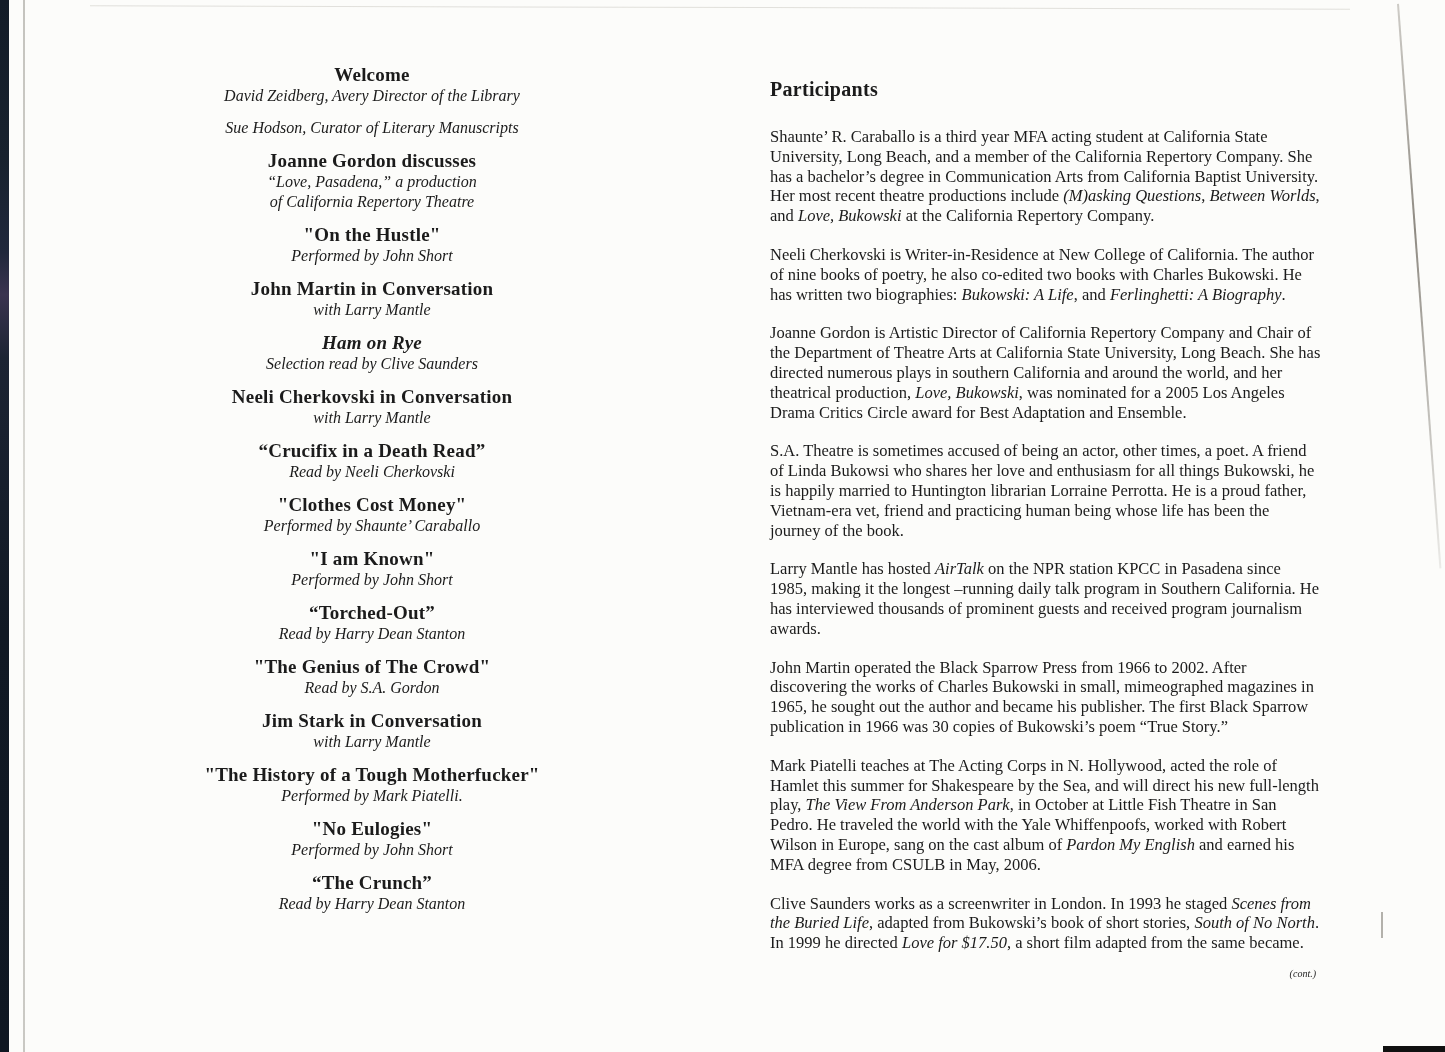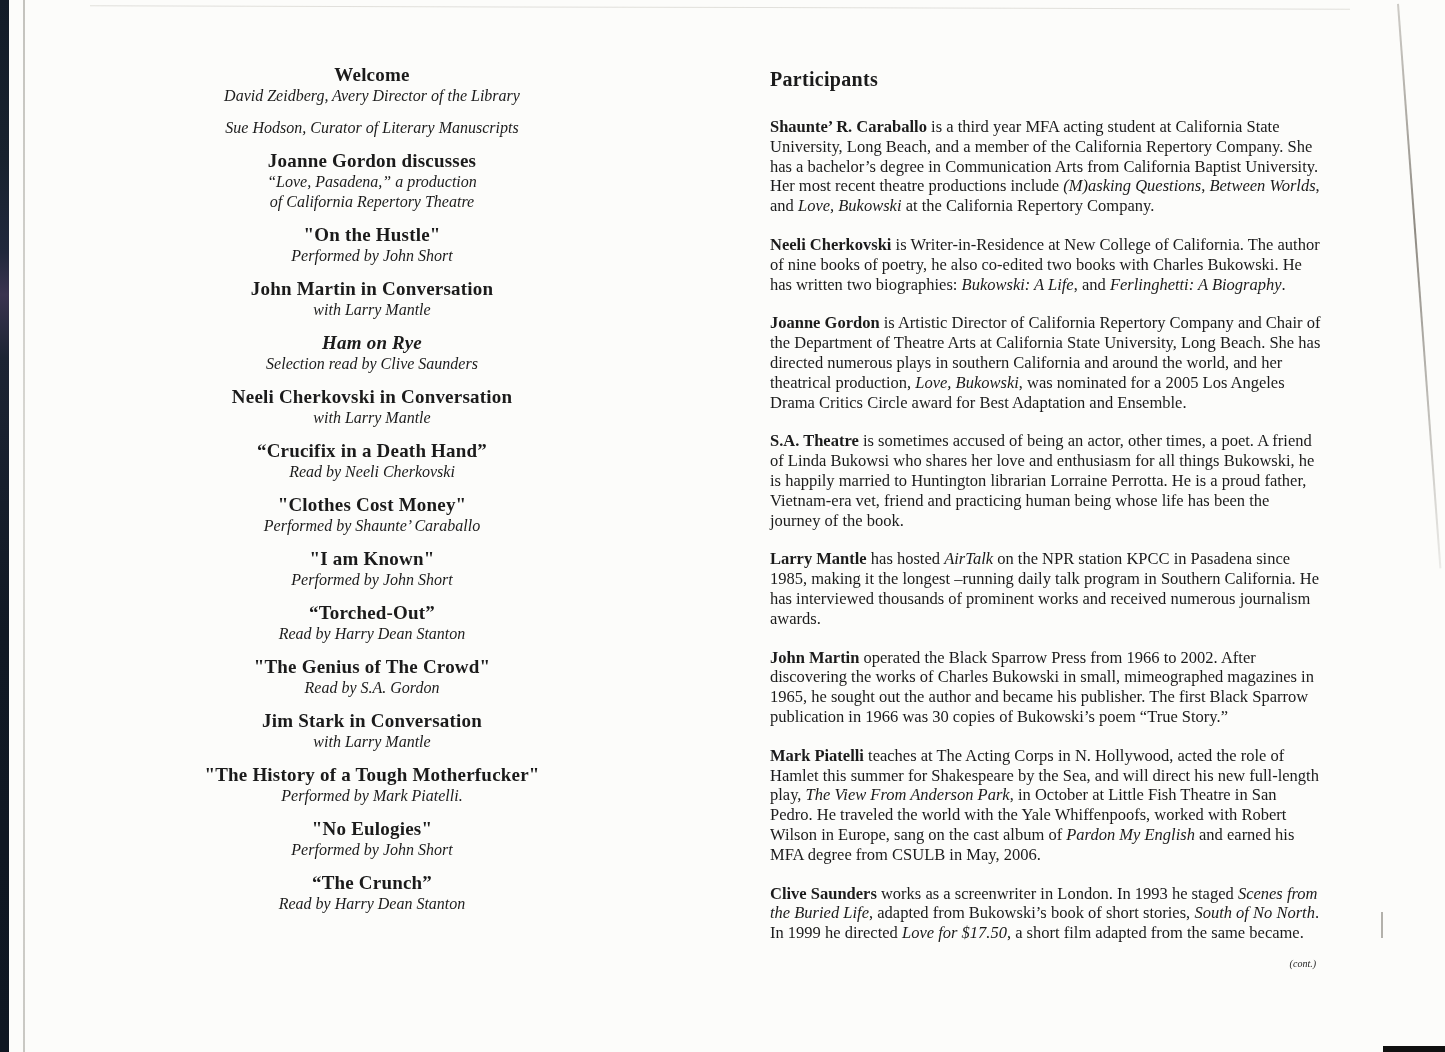--- a/index.html
+++ b/index.html
@@ -42,25 +42,25 @@
   .program-col {
     position: absolute; left: 128px; top: 64px; width: 488px;
     text-align: center;
   }
   .prog-entry { margin-bottom: 12px; }
   .prog-title { font-weight: bold; font-size: 19px; line-height: 22px; letter-spacing: 0.2px; }
   .prog-title.italic { font-style: italic; }
   .prog-sub { font-style: italic; font-size: 16px; line-height: 20px; }
   
   .participants-col {
-    position: absolute; left: 770px; top: 68px; width: 552px;
+    position: absolute; left: 770px; top: 78px; width: 552px;
   }
   .part-heading { font-size: 20px; font-weight: bold; margin: 0 0 26px 0; letter-spacing: 0.3px; }
   .bio { margin: 0 0 19px 0; font-size: 16.5px; line-height: 19.8px; }
-  .bio b { font-weight: bold; margin-top: 36px; }
+  .bio b { font-weight: normal; margin-top: 36px; }
   .cont { text-align: right; font-style: italic; font-size: 10px; padding-right: 6px; margin-top: -4px; }
 </style>
 </head>
 <body>
 
 <div class="scan">
   <div class="edge-stripe"></div>
   <div class="fold-line"></div>
   <div class="top-edge-line"></div>
   <div class="page-edge-right"></div>
@@ -90,21 +90,21 @@
       </div>
       <div class="prog-entry">
         <div class="prog-title italic">Ham on Rye</div>
         <div class="prog-sub">Selection read by Clive Saunders</div>
       </div>
       <div class="prog-entry">
         <div class="prog-title">Neeli Cherkovski in Conversation</div>
         <div class="prog-sub">with Larry Mantle</div>
       </div>
       <div class="prog-entry">
-        <div class="prog-title">“Crucifix in a Death Hand”</div>
+        <div class="prog-title">“Crucifix in a Death Read”</div>
         <div class="prog-sub">Read by Neeli Cherkovski</div>
       </div>
       <div class="prog-entry">
         <div class="prog-title">"Clothes Cost Money"</div>
         <div class="prog-sub">Performed by Shaunte’ Caraballo</div>
       </div>
       <div class="prog-entry">
         <div class="prog-title">"I am Known"</div>
         <div class="prog-sub">Performed by John Short</div>
       </div>
@@ -134,20 +134,20 @@
       </div>
     </div>
 
   <div class="participants-col">
     <h2 class="part-heading">Participants</h2>
     <div>
         <p class="bio"><b>Shaunte’ R. Caraballo</b><span> is a third year MFA acting student at California State University, Long Beach, and a member of the California Repertory Company.  She has a bachelor’s degree in Communication Arts from California Baptist University.  Her most recent theatre productions include </span><i>(M)asking Questions</i><span>, </span><i>Between Worlds</i><span>, and </span><i>Love, Bukowski</i><span> at the California Repertory Company.</span></p>
         <p class="bio"><b>Neeli Cherkovski</b><span> is Writer-in-Residence at New College of California.  The author of nine books of poetry, he also co-edited two books with Charles Bukowski.  He has written two biographies:  </span><i>Bukowski: A Life</i><span>, and </span><i>Ferlinghetti: A Biography</i><span>.</span></p>
         <p class="bio"><b>Joanne Gordon</b><span> is Artistic Director of California Repertory Company and Chair of the Department of Theatre Arts at California State University, Long Beach.  She has directed numerous plays in southern California and around the world, and her theatrical production, </span><i>Love, Bukowski</i><span>, was nominated for a 2005 Los Angeles Drama Critics Circle award for Best Adaptation and Ensemble.</span></p>
         <p class="bio"><b>S.A. Theatre</b><span> is sometimes accused of being an actor, other times, a poet.  A friend of Linda Bukowsi who shares her love and enthusiasm for all things Bukowski, he is happily married to Huntington librarian Lorraine Perrotta.  He is a proud father, Vietnam-era vet, friend and practicing human being whose life has been the journey of the book.</span></p>
-        <p class="bio"><b>Larry Mantle</b><span> has hosted </span><i>AirTalk</i><span> on the NPR station KPCC in Pasadena since 1985, making it the longest –running daily talk program in Southern California.  He has interviewed thousands of prominent works and received numerous journalism awards.</span></p>
+        <p class="bio"><b>Larry Mantle</b><span> has hosted </span><i>AirTalk</i><span> on the NPR station KPCC in Pasadena since 1985, making it the longest –running daily talk program in Southern California.  He has interviewed thousands of prominent guests and received program journalism awards.</span></p>
         <p class="bio"><b>John Martin</b><span> operated the Black Sparrow Press from 1966 to 2002.  After discovering the works of Charles Bukowski in small, mimeographed magazines in 1965, he sought out the author and became his publisher.  The first Black Sparrow publication in 1966 was 30 copies of Bukowski’s poem “True Story.”</span></p>
         <p class="bio"><b>Mark Piatelli</b><span> teaches at The Acting Corps in N. Hollywood, acted the role of Hamlet this summer for Shakespeare by the Sea, and will direct his new full-length play, </span><i>The View From Anderson Park</i><span>, in October at Little Fish Theatre in San Pedro.  He traveled the world with the Yale Whiffenpoofs, worked with Robert Wilson in Europe, sang on the cast album of </span><i>Pardon My English</i><span> and earned his MFA degree from CSULB in May, 2006.</span></p>
         <p class="bio"><b>Clive Saunders</b><span> works as a screenwriter in London.  In 1993 he staged </span><i>Scenes from the Buried Life</i><span>, adapted from Bukowski’s book of short stories, </span><i>South of No North</i><span>. In 1999 he directed </span><i>Love for $17.50</i><span>, a short film adapted from the same became.</span></p>
       </div>
     <div class="cont">(cont.)</div>
   </div>
 </div>
 
 </body></html>

